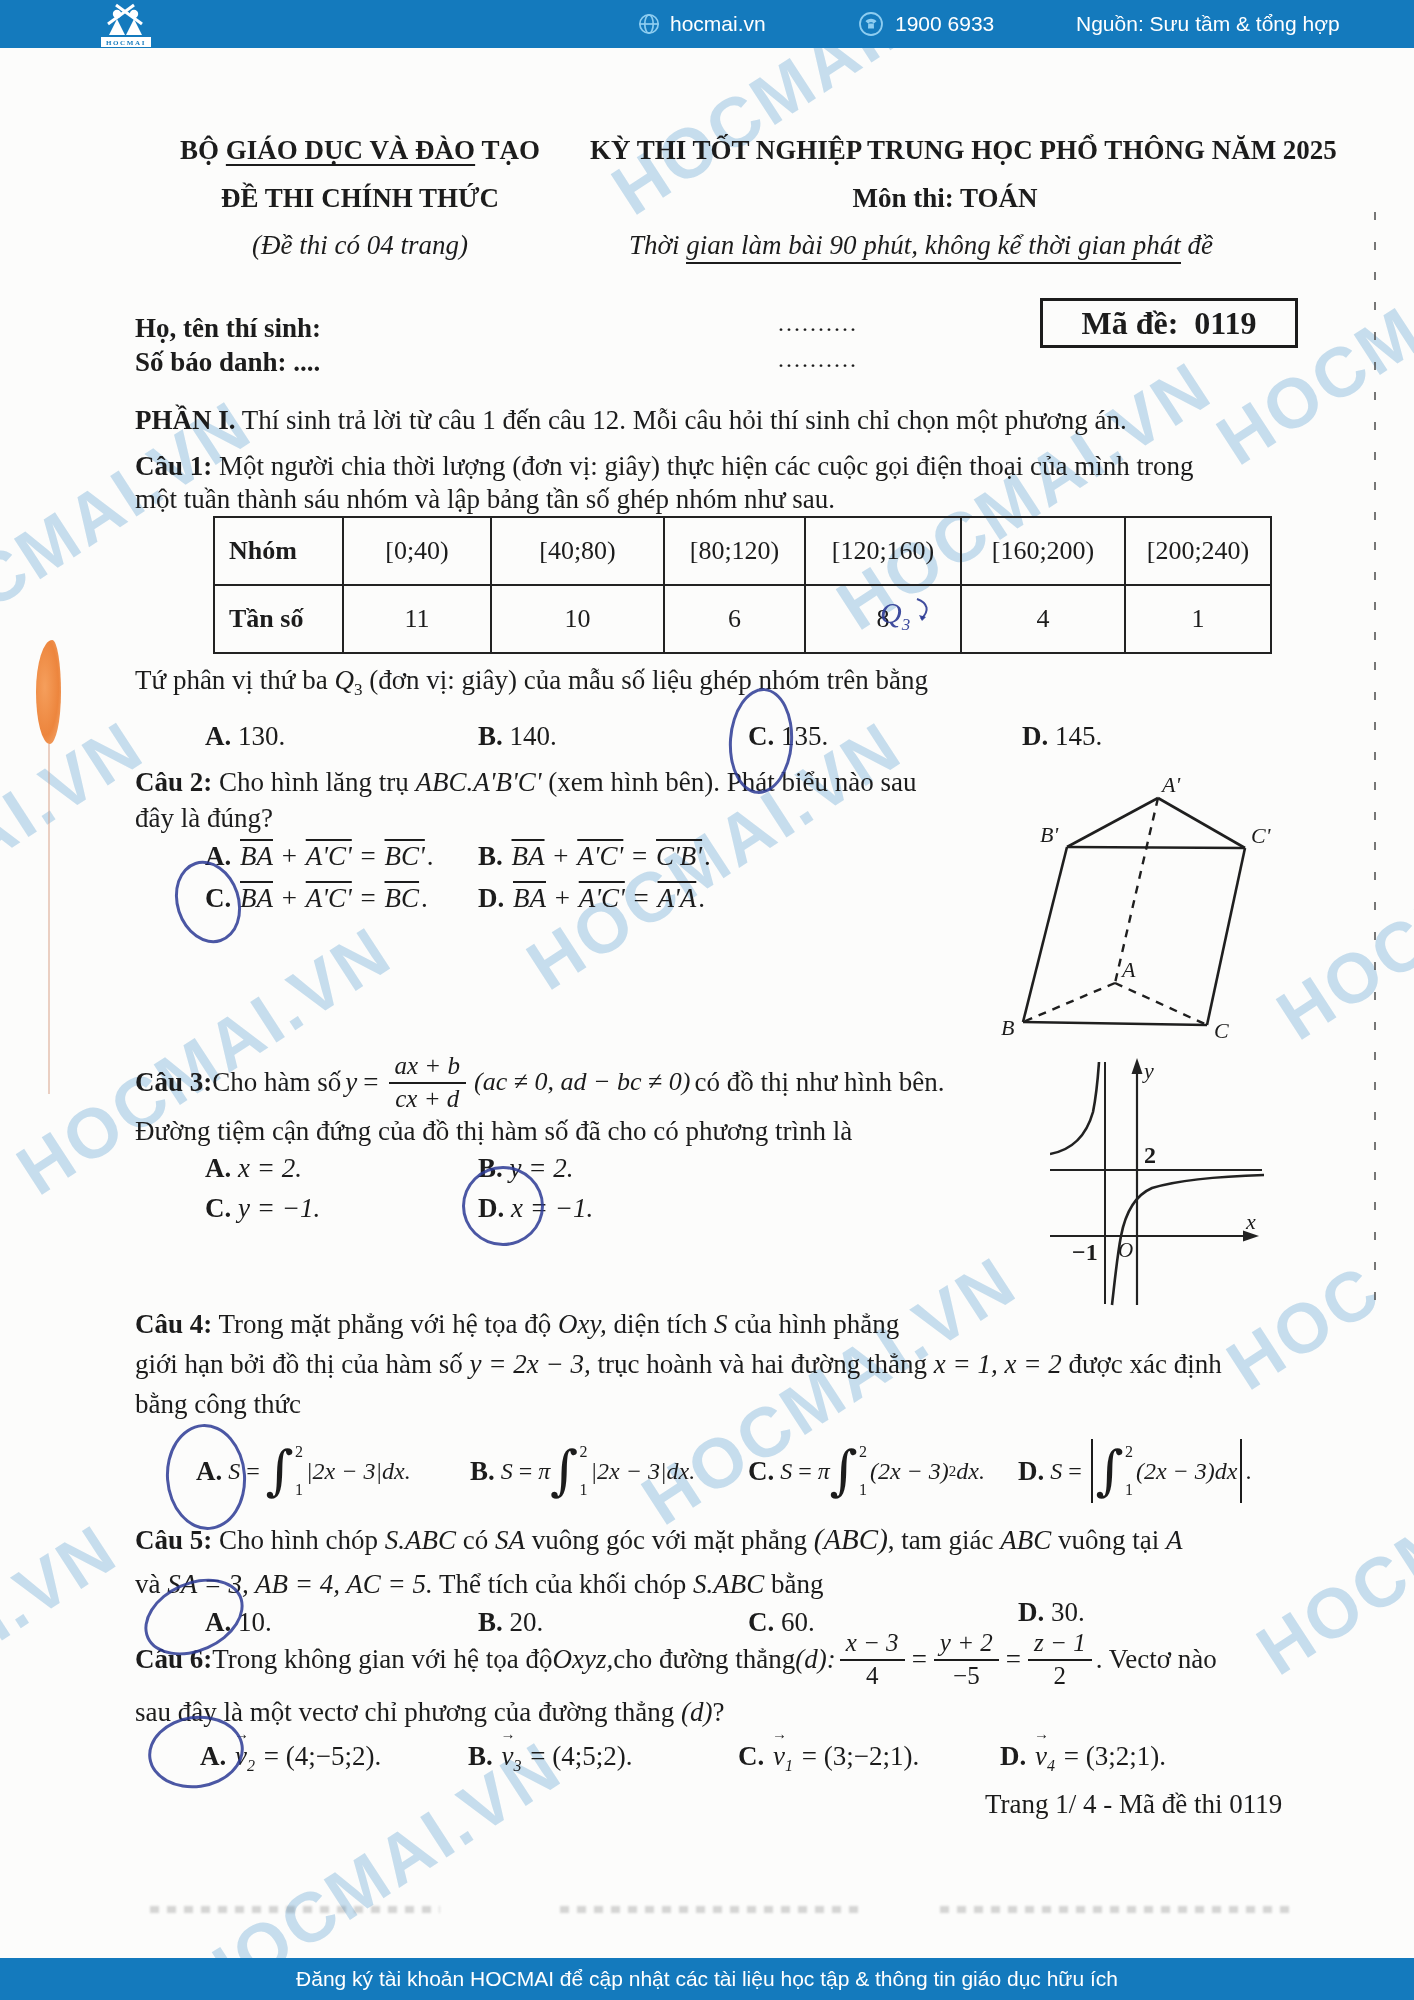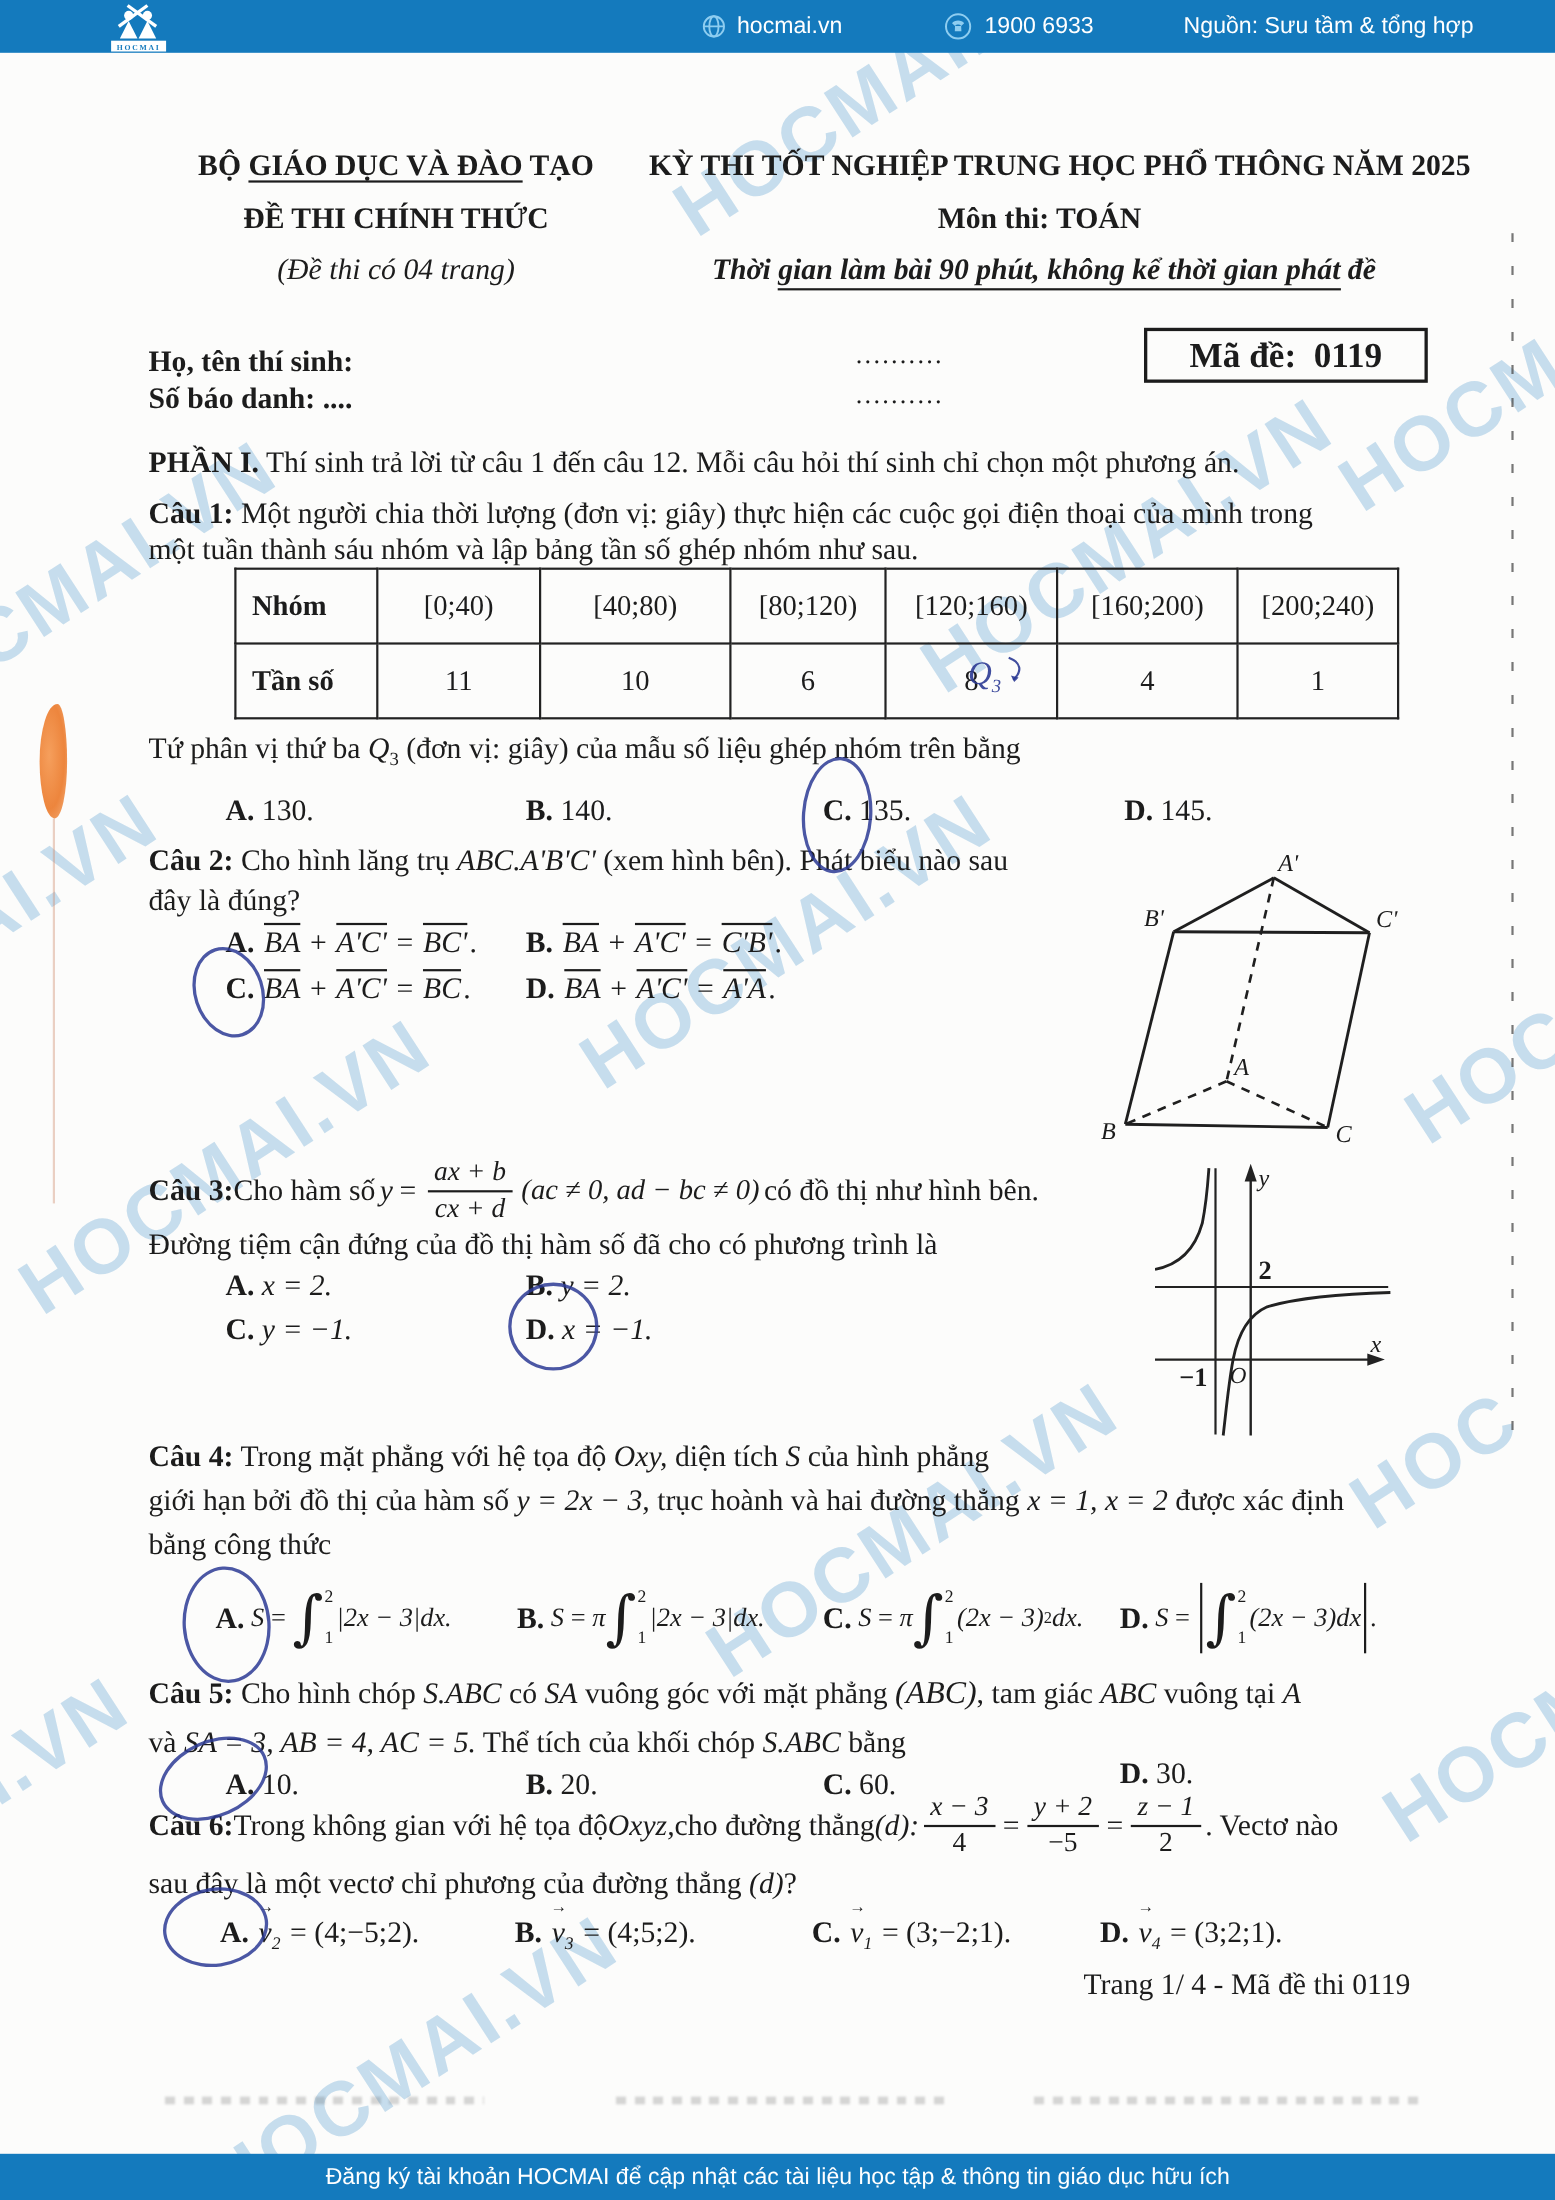--- a/index.html
+++ b/index.html
@@ -127,21 +127,21 @@
     <div class="ln b ctr" style="left:150px;top:182px;width:420px;">ĐỀ THI CHÍNH THỨC</div>
     <div class="ln b ctr" style="left:150px;top:134px;width:420px;">
       <span>BỘ </span><span style="text-decoration:underline;text-underline-offset:5px;">GIÁO DỤC VÀ ĐÀO</span><span> TẠO</span>
     </div>
     <div class="ln i ctr" style="left:150px;top:229px;width:420px;">(Đề thi có 04 trang)</div>
 
     <div class="ln b ctr" style="left:590px;top:134px;width:710px;">KỲ THI TỐT NGHIỆP TRUNG HỌC PHỔ THÔNG NĂM 2025</div>
     <div class="ln b ctr" style="left:590px;top:182px;width:710px;">
       <span>Môn thi: </span><span>TOÁN</span>
     </div>
-    <div class="ln i b ctr" style="left:594px;top:229px;width:710px;font-weight:700;">
+    <div class="ln i b ctr" style="left:566px;top:229px;width:710px;font-weight:400;">
       <span>Thời </span><span style="border-bottom:2px solid #1c1c1c;padding-bottom:2px;">gian làm bài 90 phút, không kể thời gian phát</span><span> đề</span>
     </div>
 
     <div class="ln b" style="left:135px;top:312px;">Họ, tên thí sinh:</div>
     <div class="ln b" style="left:135px;top:346px;">Số báo danh: ....</div>
     <div class="ln" style="left:778px;top:308px;font-size:24px;letter-spacing:2px;">..........</div>
     <div class="ln" style="left:778px;top:344px;font-size:24px;letter-spacing:2px;">..........</div>
     <div class="abs" style="left:1040px;top:298px;width:258px;height:50px;border:3px solid #1c1c1c;display:flex;align-items:center;justify-content:center;">
       <span class="b" style="font-size:32px;"><span>Mã đề:</span>&nbsp;&nbsp;<span>0119</span></span>
     </div>

